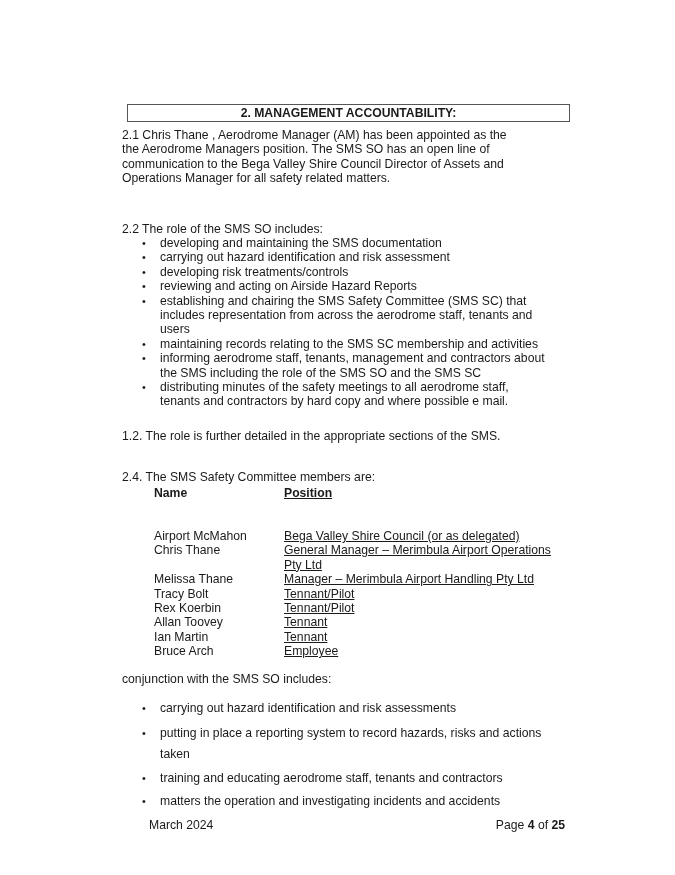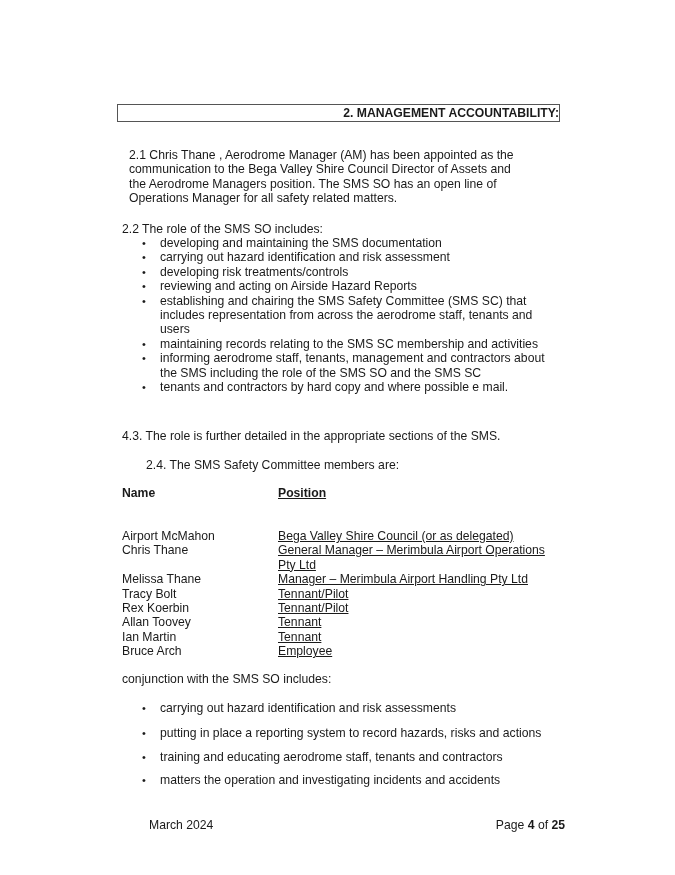--- a/index.html
+++ b/index.html
@@ -17,26 +17,26 @@
       font-size: 12.2px;
       line-height: 14.4px;
     }
     .page {
       position: absolute;
       left: 0; top: 0;
       width: 675px; height: 875px;
     }
     .section-header {
       position: absolute;
-      left: 117px;
+      left: 127px;
       top: 104px;
       width: 441px;
       height: 16px;
       border: 1.5px solid #555;
-      text-align: right;
+      text-align: center;
       font-weight: bold;
       font-size: 12.2px;
       line-height: 16px;
     }
     .para {
       position: absolute;
       left: 122px;
       width: 440px;
       margin: 0;
     }
@@ -68,22 +68,23 @@
     }
     .members {
       position: absolute;
       left: 122px;
       width: 440px;
     }
     .members .row {
       display: flex;
     }
     .members .name {
-      width: 156px;
+      width: 130px;
       flex: none;
+      margin-left: 32px;
     }
     .members .pos {
       flex: 1;
       text-decoration: underline;
     }
     .members .head {
       font-weight: bold;
     }
     .footer-left {
       position: absolute;
@@ -97,24 +98,24 @@
     }
     .footer-right b { font-weight: bold; }
   </style>
 </head>
 <body>
 
 <div class="page">
 
   <div class="section-header">2. MANAGEMENT ACCOUNTABILITY:</div>
 
-  <div class="para" style="top:148px;margin-left:7px;">
+  <div class="para" style="top:128px;">
     <div>2.1  Chris Thane , Aerodrome Manager (AM) has been appointed as the</div>
+    <div>the Aerodrome Managers position. The SMS SO has an open line of</div>
     <div>communication to the Bega Valley Shire Council Director of Assets and</div>
-    <div>the Aerodrome Managers position. The SMS SO has an open line of</div>
     <div>Operations Manager for all safety related matters.</div>
   </div>
 
   <div class="para" style="top:222px;">2.2 The role of the SMS SO includes:</div>
   <ul class="bullets" style="top:236px;">
     <li>
         <span class="bullet">•</span>
         <div>developing and maintaining the SMS documentation</div>
       </li>
     <li>
@@ -139,27 +140,28 @@
         <span class="bullet">•</span>
         <div>maintaining records relating to the SMS SC membership and activities</div>
       </li>
     <li>
         <span class="bullet">•</span>
       <div>informing aerodrome staff, tenants, management and contractors about</div>
       <div>the SMS including the role of the SMS SO and the SMS SC</div>
     </li>
     <li>
         <span class="bullet">•</span>
+      <div>distributing minutes of the safety meetings to all aerodrome staff,</div>
       <div>tenants and contractors by hard copy and where possible e mail.</div>
     </li>
   </ul>
 
-  <div class="para" style="top:429px;">4.3.  The role is further detailed in the appropriate sections of the SMS.</div>
-
-  <div class="para" style="top:458px;margin-left:24px;">2.4.  The SMS Safety Committee members are:</div>
+  <div class="para" style="top:429px;">1.2.  The role is further detailed in the appropriate sections of the SMS.</div>
+
+  <div class="para" style="top:470px;">2.4.  The SMS Safety Committee members are:</div>
 
   <div class="members" style="top:486px;">
     <div class="row head">
       <div class="name">Name</div>
       <div class="pos">Position</div>
     </div>
   </div>
   <div class="members" style="top:529px;">
     <div class="row">
       <div class="name">Airport McMahon</div>
@@ -202,20 +204,21 @@
     <div>conjunction with the SMS SO includes:</div>
   </div>
   <ul class="bullets spaced" style="top:701px;">
     <li>
         <span class="bullet">•</span>
         <div>carrying out hazard identification and risk assessments</div>
       </li>
     <li class="tall">
         <span class="bullet">•</span>
       <div>putting in place a reporting system to record hazards, risks and actions</div>
+      <div>taken</div>
     </li>
     <li style="margin-top:6px;">
         <span class="bullet">•</span>
         <div>training and educating aerodrome staff, tenants and contractors</div>
       </li>
     <li>
         <span class="bullet">•</span>
         <div>matters the operation and investigating incidents and accidents</div>
       </li>
   </ul>

